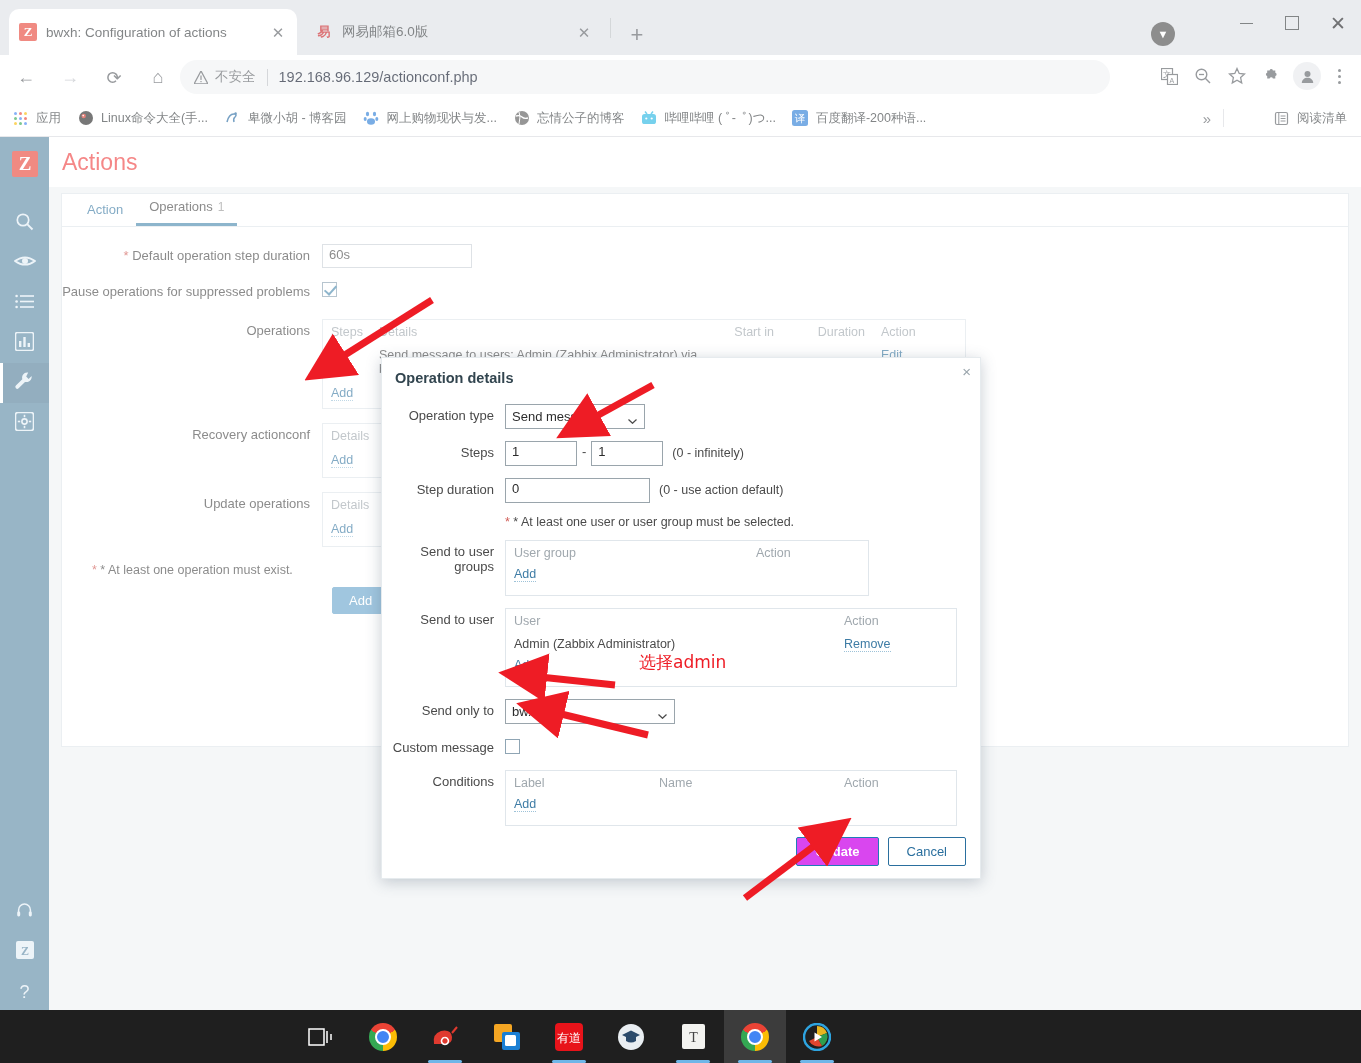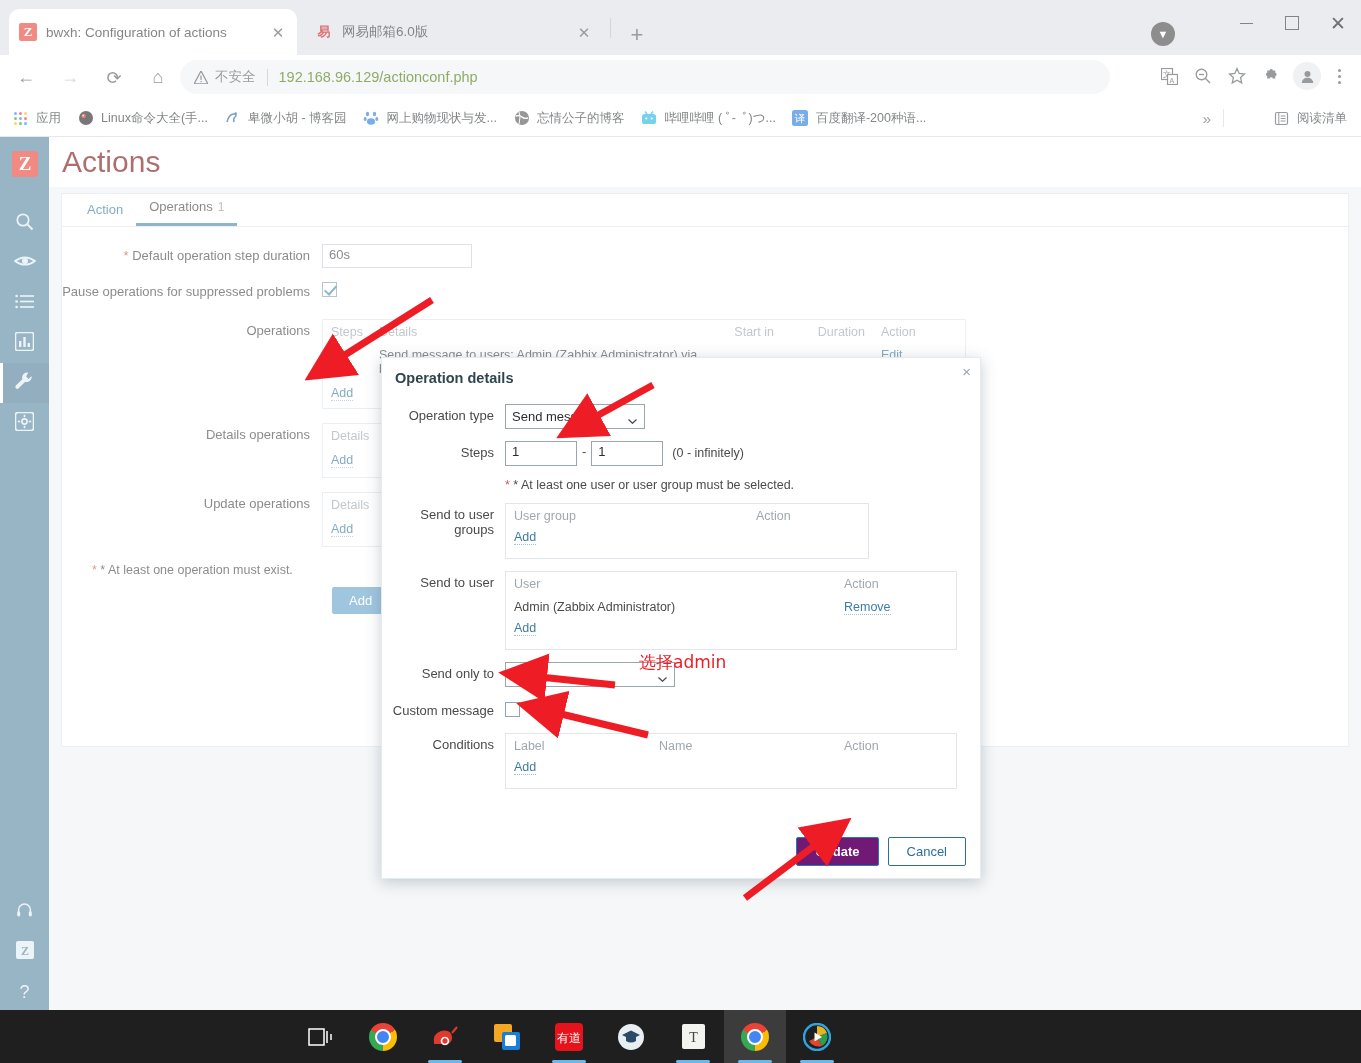--- a/index.html
+++ b/index.html
@@ -77,21 +77,21 @@
   .navbtn.dim { color:#bdc1c6; }
   .omnibox {
     position:absolute; left:180px; top:60px; width:930px; height:34px;
     background:#f1f3f4; border-radius:17px; display:flex; align-items:center;
     padding-left:14px;
   }
   .warn-tri { width:14px; height:13px; position:relative; margin-right:7px; }
   .warn-tri svg { display:block; }
   .notsecure { font-size:13.5px; color:#5f6368; font-family:"DejaVu Sans", sans-serif; }
   .obsep { width:1px; height:17px; background:#bdc1c6; margin:0 11px; }
-  .url { font-size:14.5px; color:#4d7c0f; }
+  .url { font-size:14.5px; color:#0f172a; }
   .tb-right { position:absolute; right:6px; top:60px; display:flex; align-items:center; }
   .tbi { width:32px; height:32px; display:flex; align-items:center; justify-content:center;
          color:#5f6368; margin-left:2px; }
   .avatar-btn { width:28px; height:28px; border-radius:50%; background:#e8eaed;
                 display:flex; align-items:center; justify-content:center; margin-left:6px; }
   .kebab { font-size:17px; letter-spacing:0; line-height:4px; color:#5f6368;
            display:flex; flex-direction:column; align-items:center; }
   .kebab i { width:3px; height:3px; background:#5f6368; border-radius:50%; margin:1.5px 0; display:block; }
 
   
@@ -123,21 +123,21 @@
           display:flex; align-items:center; justify-content:center;
           color:#e3eef5; }
   .zico.sel { background:#56809b; }
   .zico.sel::before { content:""; position:absolute; left:0; top:0; width:3px;
                       height:40px; background:#ffffff; }
 
   .zbx-main { position:absolute; left:49px; top:137px; width:1312px; height:873px;
               background:#ffffff; }
   .page-head { position:absolute; left:0; top:0; width:1312px; height:50px;
                background:#ffffff; display:flex; align-items:center; padding-left:13px; }
-  .page-title { font-size:30px; color:#7f1d1d; font-weight:400; }
+  .page-title { font-size:23px; color:#ef4444; font-weight:400; }
 
   .content-wrap { position:absolute; left:0; top:50px; width:1312px; height:823px;
                   background:#f0f3f5; padding:0; }
   .form-card { position:absolute; left:12px; top:6px; width:1288px; height:554px;
                background:#fff; border:1px solid #e0e6eb; }
 
   .tabs { height:33px; border-bottom:1px solid #e0e6eb; display:flex;
           align-items:flex-end; padding-left:12px; }
   .tab-item { font-size:13px; color:#3e7ca5; padding:0 13px 9px 13px; position:relative; }
   .tab-item.active { color:#4a4a4a; border-bottom:3px solid #4e8cb0; }
@@ -183,21 +183,21 @@
   .minput { height:25px; border:1px solid #9aa5ac; padding:2px 6px; font-size:13px;
             color:#2c2c2c; background:#fff; }
   .mselect { height:25px; border:1px solid #9aa5ac; background:#fff; font-size:13px;
              color:#2c2c2c; padding:2px 22px 2px 6px; position:relative;
              display:flex; align-items:center; }
   .mselect .chev { position:absolute; right:7px; top:7px; width:9px; height:5px; }
   .hint { font-size:12.5px; color:#4a4a4a; padding-top:5px; margin-left:9px; }
   .mtable { border:1px solid #e0e6eb; background:#fff; }
   .red-note { font-size:12.5px; color:#4a4a4a; }
   .mbtn-row { position:absolute; right:14px; bottom:12px; display:flex; gap:9px; }
-  .mbtn-update { background:#701a75; color:#fff; border:1px solid #1f7cb8;
+  .mbtn-update { background:#d946ef; color:#fff; border:1px solid #1f7cb8;
                  font-size:13px; padding:6px 18px; border-radius:2px; font-weight:bold; }
   .mbtn-cancel { background:#fff; color:#2a6f9e; border:1px solid #2a6f9e;
                  font-size:13px; padding:6px 18px; border-radius:2px; }
 
   
   .annot-text {
     position:absolute; color:#ee1c25; font-size:17px; font-weight:500;
     font-family:"DejaVu Sans", sans-serif; white-space:nowrap;
   }
   .arrows { position:absolute; left:0; top:0; width:1361px; height:1063px;
@@ -550,21 +550,21 @@
                 <td class="ztd" colspan="5" style="padding-top:6px;padding-bottom:8px;">
                   <span class="zlink">Add</span>
                 </td>
               </tr>
             </tbody>
               </table>
           </div>
         </div>
 
         <div class="frow" style="margin-top:14px;">
-          <div class="flabel">Details operations</div>
+          <div class="flabel">Recovery actionconf</div>
           <div class="ztable" style="width:644px;">
             <div class="zth">Details</div>
             <div style="padding:2px 8px 9px 8px;">
               <span class="zlink">Add</span>
             </div>
           </div>
         </div>
 
         <div class="frow" style="margin-top:14px;">
           <div class="flabel">Update operations</div>
@@ -613,20 +613,25 @@
       </div>
 
       <div class="mrow">
         <div class="mlabel">Steps</div>
         <div class="minput" style="width:72px;">1</div>
         <div style="font-size:13px;color:#4a4a4a;padding:3px 5px;">-</div>
         <div class="minput" style="width:72px;">1</div>
         <div class="hint">(0 - infinitely)</div>
       </div>
 
+      <div class="mrow">
+        <div class="mlabel">Step duration</div>
+        <div class="minput" style="width:145px;">0</div>
+        <div class="hint">(0 - use action default)</div>
+      </div>
 
       <div class="mrow" style="margin-bottom:11px;">
         <div class="mlabel"></div>
         <div class="red-note">
           <span class="req">*</span>
           <span>* At least one user or user group must be selected.</span>
         </div>
       </div>
 
       <div class="mrow">

